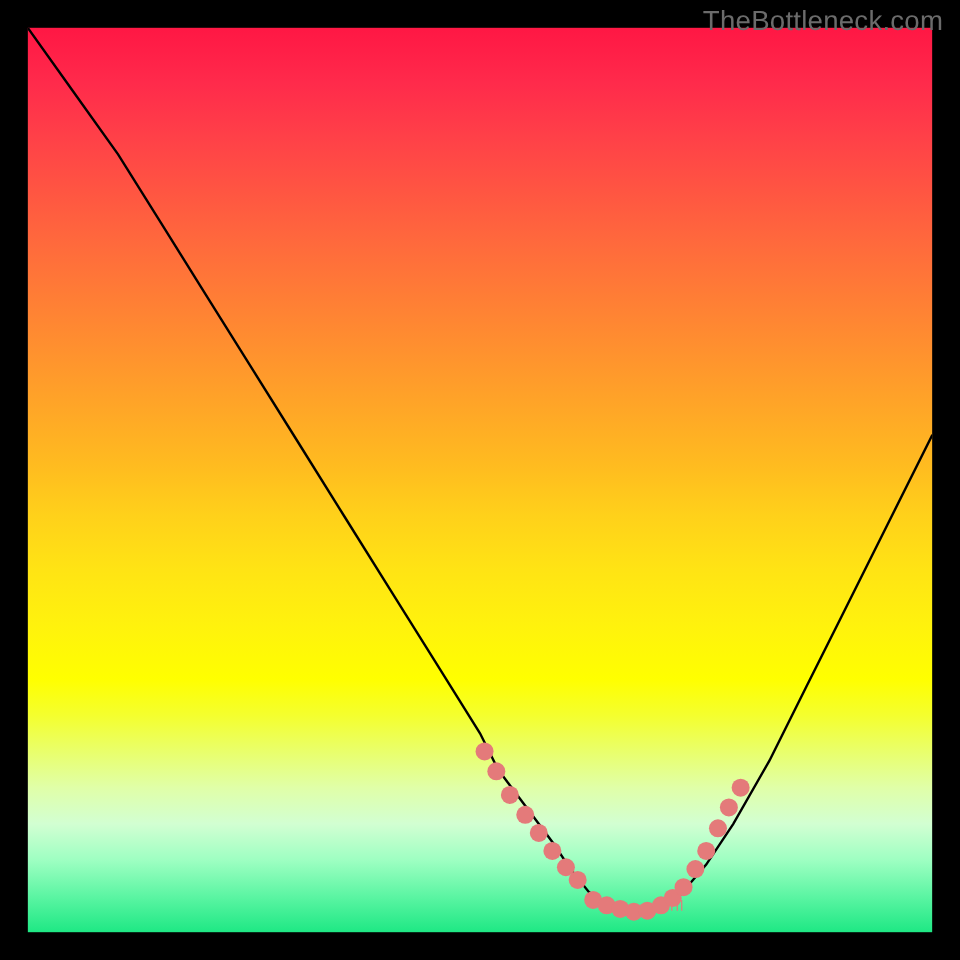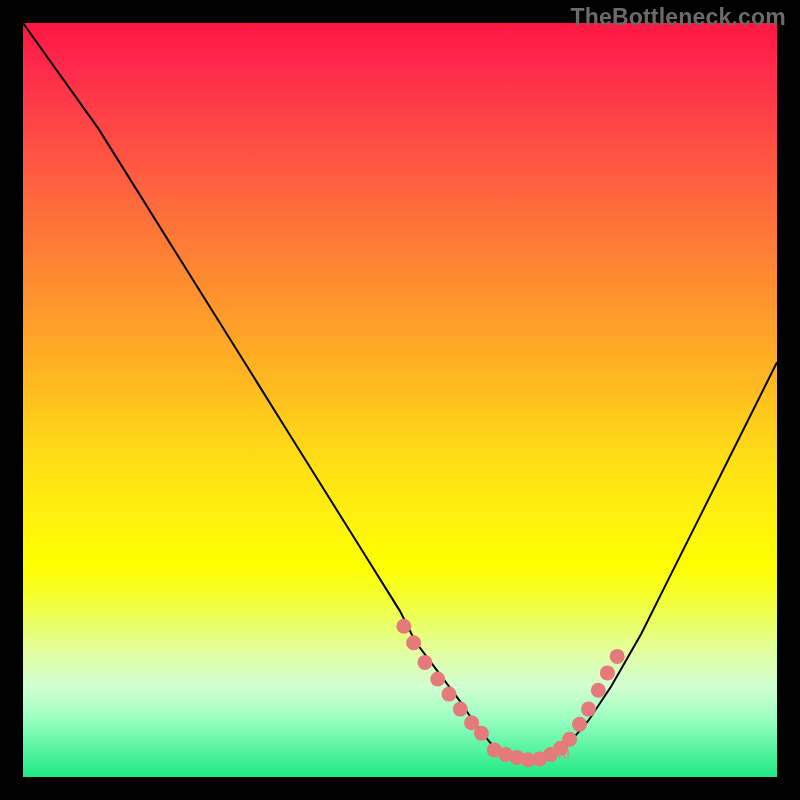--- a/index.html
+++ b/index.html
@@ -1,18 +1,18 @@
 <!DOCTYPE html>
 <html><head>
 <meta charset="utf-8">
 <style>
 * { margin:0; padding:0; box-sizing:border-box; }
 body { background:#000; width:800px; height:800px; overflow:hidden; position:relative; font-family:Arial,Helvetica,sans-serif; }
 .frame { position:absolute; top:0; left:0; width:800px; height:800px; }
-.watermark { position:absolute; top:4px; right:14px; color:#6b6b6b; font-size:23px; font-weight:700; letter-spacing:0.2px; }
+.watermark { position:absolute; top:4px; right:14px; color:#6b6b6b; font-size:23px; font-weight:400; letter-spacing:0.2px; }
 .plot-area { position:absolute; left:23px; top:23px; width:754px; height:754px; overflow:hidden; }
 .grad { position:absolute; left:0; top:0; width:754px; height:754px;
   background:linear-gradient(to bottom,
     #ff1744 0%,
     #ff2a4b 6%,
     #ff4048 12%,
     #ff5542 18%,
     #ff6a3c 24%,
     #ff7e35 30%,
     #ff922e 36%,

